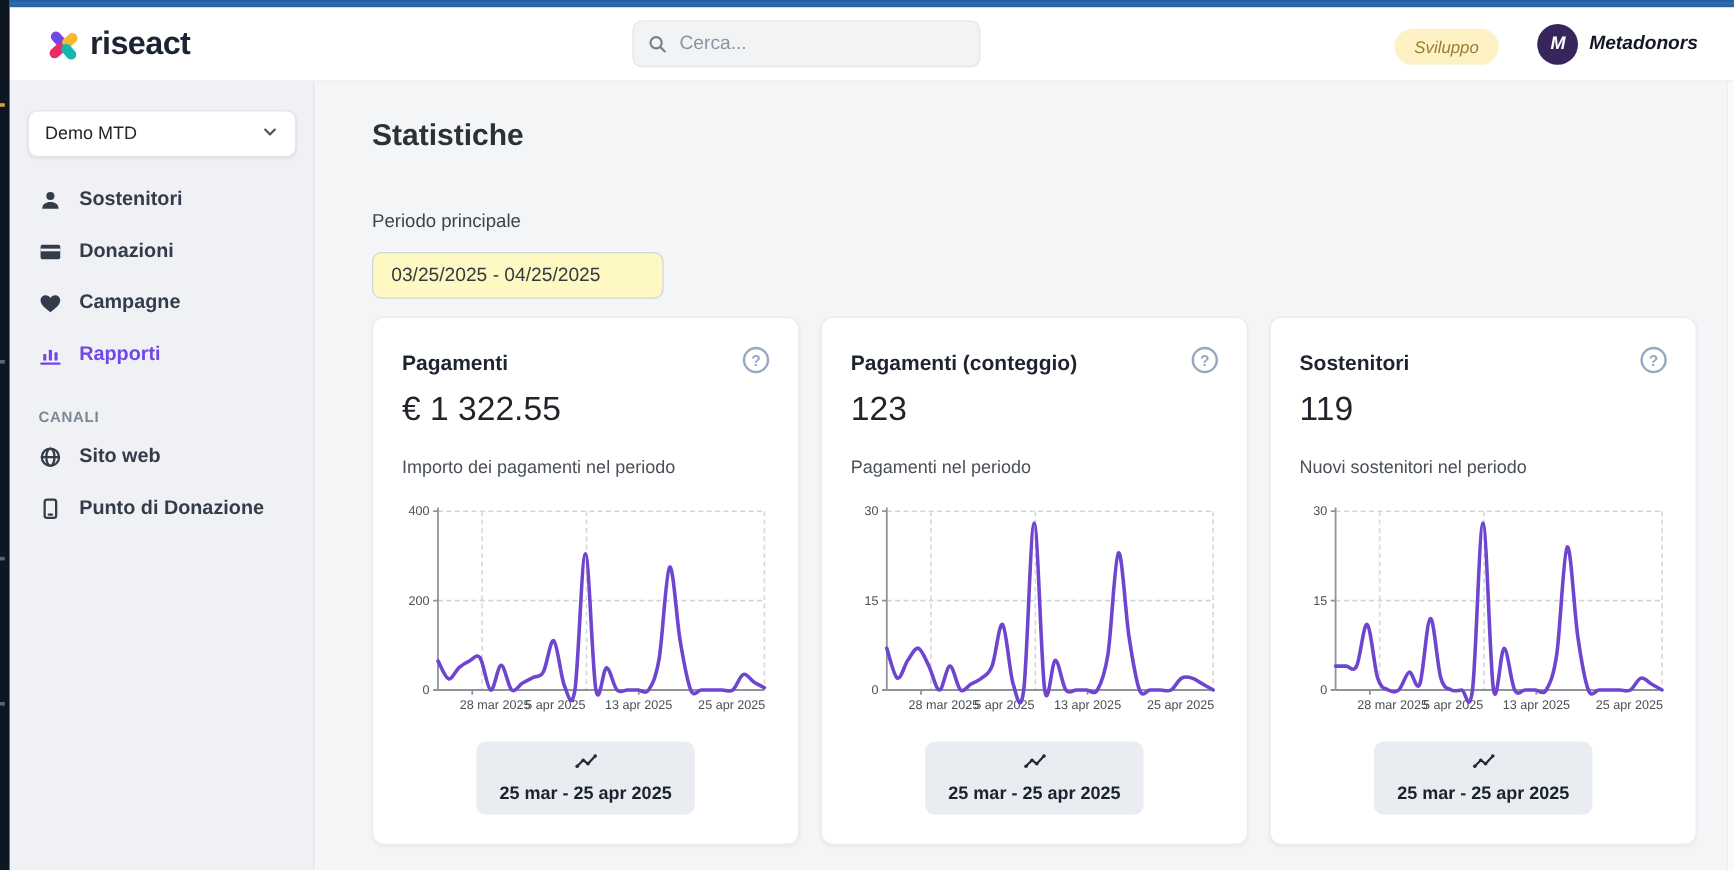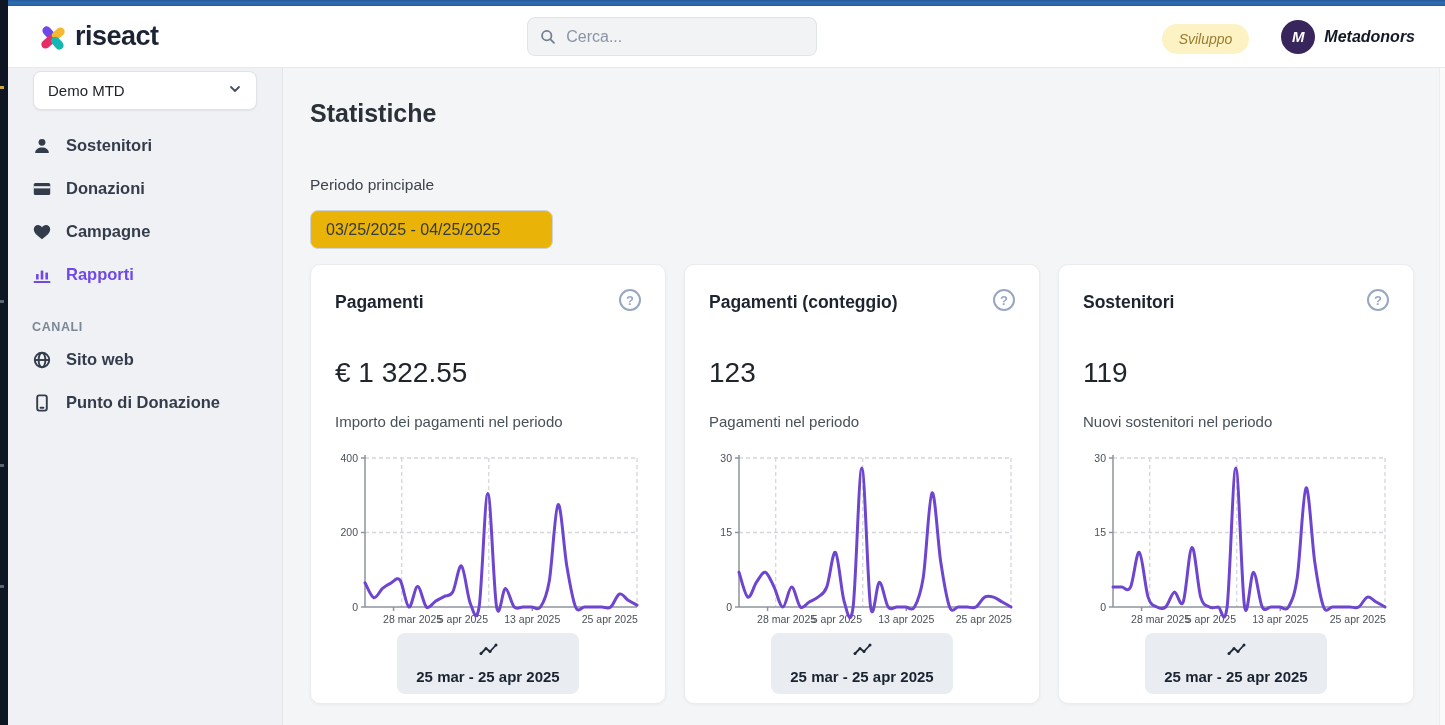--- a/index.html
+++ b/index.html
@@ -27,49 +27,49 @@
   .search-box input::placeholder { color:#8a94a6; }
   .nav-right { margin-left:auto; display:flex; align-items:flex-end; gap:32px;font-style:italic; }
   .env-pill { background:var(--badge-bg,#fcf2c3); color:var(--badge-text,#9a7b2f);
     font-size:14px; padding:7px 17px; border-radius:17px; }
   .user-chip { display:flex; align-items:center; gap:9px; }
   .avatar { width:34px; height:34px; border-radius:50%; background:var(--avatar-bg,#38255c);
     color:#fff; font-size:15px; font-weight:700; display:flex; align-items:center; justify-content:center; }
   .user-name { font-size:16px; font-weight:700; color:#121826; }
 
   
-  .sidebar { position:absolute; left:8px; top:68px; bottom:0; width:275px;
-    background:#f0f1f4; border-right:1px solid #e3e5e8; padding-top:3px; }
+  .sidebar { position:absolute; left:8px; top:68px; bottom:0; width:254px;
+    background:#f0f1f4; border-right:1px solid #e3e5e8; padding-top:24px; }
   .org-select { margin:0 auto; width:224px; height:39px; background:#fff; border:1px solid #dfe3e8;
     border-radius:8px; box-shadow:0 1px 2px rgba(15,25,40,.06); display:flex; align-items:center;
     padding:0 14px; font-size:15px; color:#212529; cursor:pointer; }
   .org-select .chev { margin-left:auto; color:#495057; }
   .nav-list { margin-top:14px; }
   .nav-item { display:flex; align-items:center; gap:14px; padding:10px 24px;
     font-size:16.5px; font-weight:700; color:#333c4a; cursor:pointer; line-height:23px; }
   .nav-item .ico { width:20px; height:20px; display:inline-flex; align-items:center; justify-content:center; flex:0 0 20px; }
   .nav-item.active { color:var(--accent,#7048e8); }
   .section-label { margin:24px 24px 4px; font-size:12.5px; font-weight:700;
     letter-spacing:.6px; color:#7b8795; }
 
   
   .main { position:absolute; left:283px; top:68px; right:0; bottom:0; padding:31px 31px 0 27px; overflow:hidden; }
   .page-title { font-size:25px; font-weight:800; color:#2b3138; }
   .period-label { margin-top:48px; font-size:15.5px; color:#3d434b; }
-  .date-input { margin-top:16px; width:243px; height:39px; background:#eab308; border:1px solid #cfd4da;
+  .date-input { margin-top:16px; width:243px; height:39px; background:#fef9c3; border:1px solid #cfd4da;
     border-radius:8px; display:flex; align-items:center; padding:0 15px; font-size:16px; color:#343a40; cursor:text; }
   .cards { margin-top:15px; display:flex; gap:18px; }
   .card { width:356px; height:440px; background:#fff; border:1px solid #eaecef; border-radius:10px;
     box-shadow:0 1px 3px rgba(20,30,40,.05); padding:24px; display:flex; flex-direction:column; }
   .card-head { display:flex; align-items:flex-start; justify-content:space-between; }
   .card-title { font-size:17.5px; font-weight:700; color:#1d2430; padding-top:3px; }
   .help-btn { width:22px; height:22px; border-radius:50%; border:2px solid #97a7c3; color:#97a7c3;
     font-size:13px; font-weight:700; display:flex; align-items:center; justify-content:center;
     background:transparent; cursor:pointer; font-family:inherit; }
-  .card-value { margin-top:44px; font-size:28px; color:#20252b; }
+  .card-value { margin-top:12px; font-size:28px; color:#20252b; }
   .card-sub { margin-top:24px; font-size:15px; color:#495057; }
   .chart-wrap { margin-top:18px; height:185px; }
   .chart-wrap svg { display:block; }
   .range-btn { margin-top:auto; align-self:center; display:flex; align-items:center; gap:11px;
     background:#e9edf2; border:none; border-radius:8px; padding:9px 19px; font-size:15px;
     font-weight:600; color:#1b2330; cursor:pointer; font-family:inherit;flex-direction:column; }
   .scroll-track { position:absolute; right:0; top:68px; bottom:0; width:6px;
     background:#fafafb; border-left:1px solid #ededef; }
 </style>
 </head>

